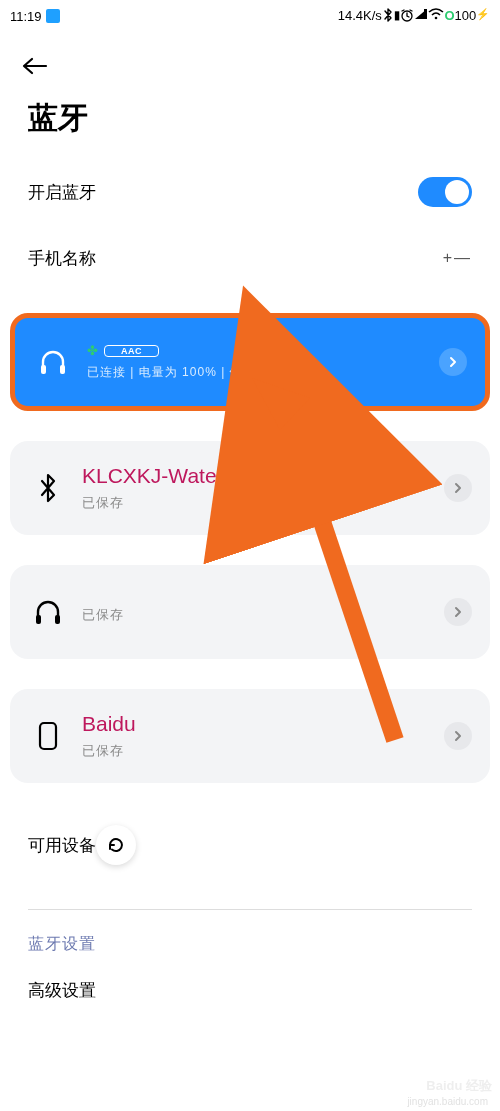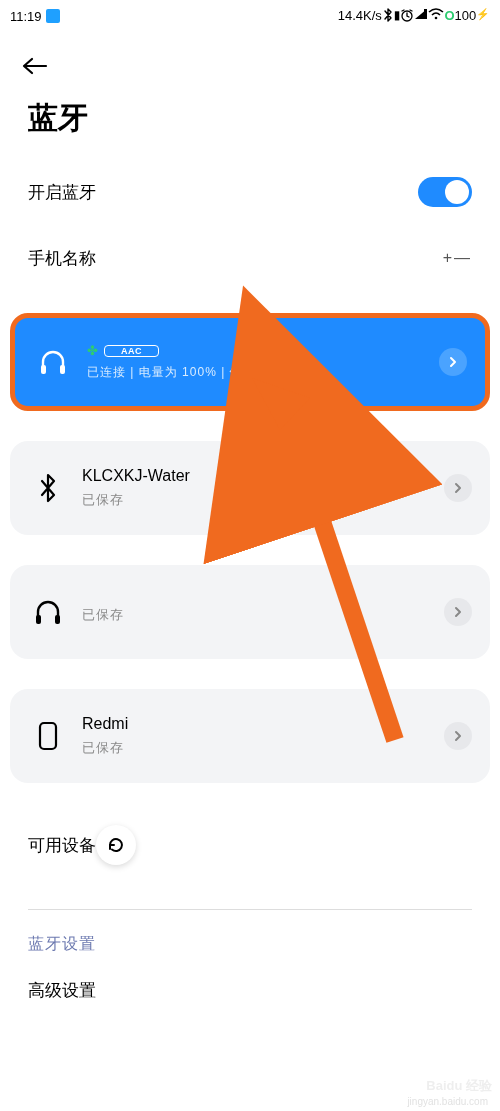--- a/index.html
+++ b/index.html
@@ -70,21 +70,21 @@
   .card.connected {
     background:#1f8bff;
     border:5px solid #f06a1f;
     color:#fff;
     height:98px;
   }
   .card .icon-slot {
     width:56px; display:flex; align-items:center; justify-content:center;
   }
   .card .body { flex:1; padding-left:6px; }
-  .card .name { font-size:16px; font-weight:500; color:#000000; }
+  .card .name { font-size:21px; font-weight:500; color:#be185d; }
   .card.connected .name { color:#fff; font-size:14px; display:flex; align-items:center; gap:6px;}
   .card .sub { font-size:13px; color:#8a8a8a; margin-top:6px; letter-spacing:1px;}
   .card.connected .sub { color:#d9ecff; font-size:12px;}
   .chev {
     width:28px; height:28px; border-radius:50%; background:#e7e8eb;
     display:flex; align-items:center; justify-content:center;
   }
   .card.connected .chev { background:#4aa3ff; }
   .chev svg { width:12px; height:12px; }
 
@@ -244,21 +244,21 @@
     </div>
   </div>
 
   <div class="card">
     <div class="icon-slot">
       <svg width="22" height="30" viewBox="0 0 22 30">
           <rect x="3" y="2" width="16" height="26" rx="4" stroke="#000" stroke-width="2.2" fill="none"></rect>
         </svg>
     </div>
     <div class="body">
-      <div class="name">Redmi</div>
+      <div class="name">Baidu</div>
       <div class="sub">已保存</div>
     </div>
     <div class="chev">
       <svg viewBox="0 0 12 12">
           <path d="M4 2 L8 6 L4 10" stroke="#888" stroke-width="2" fill="none" stroke-linecap="round" stroke-linejoin="round"></path>
         </svg>
     </div>
   </div>
 
 </div>

